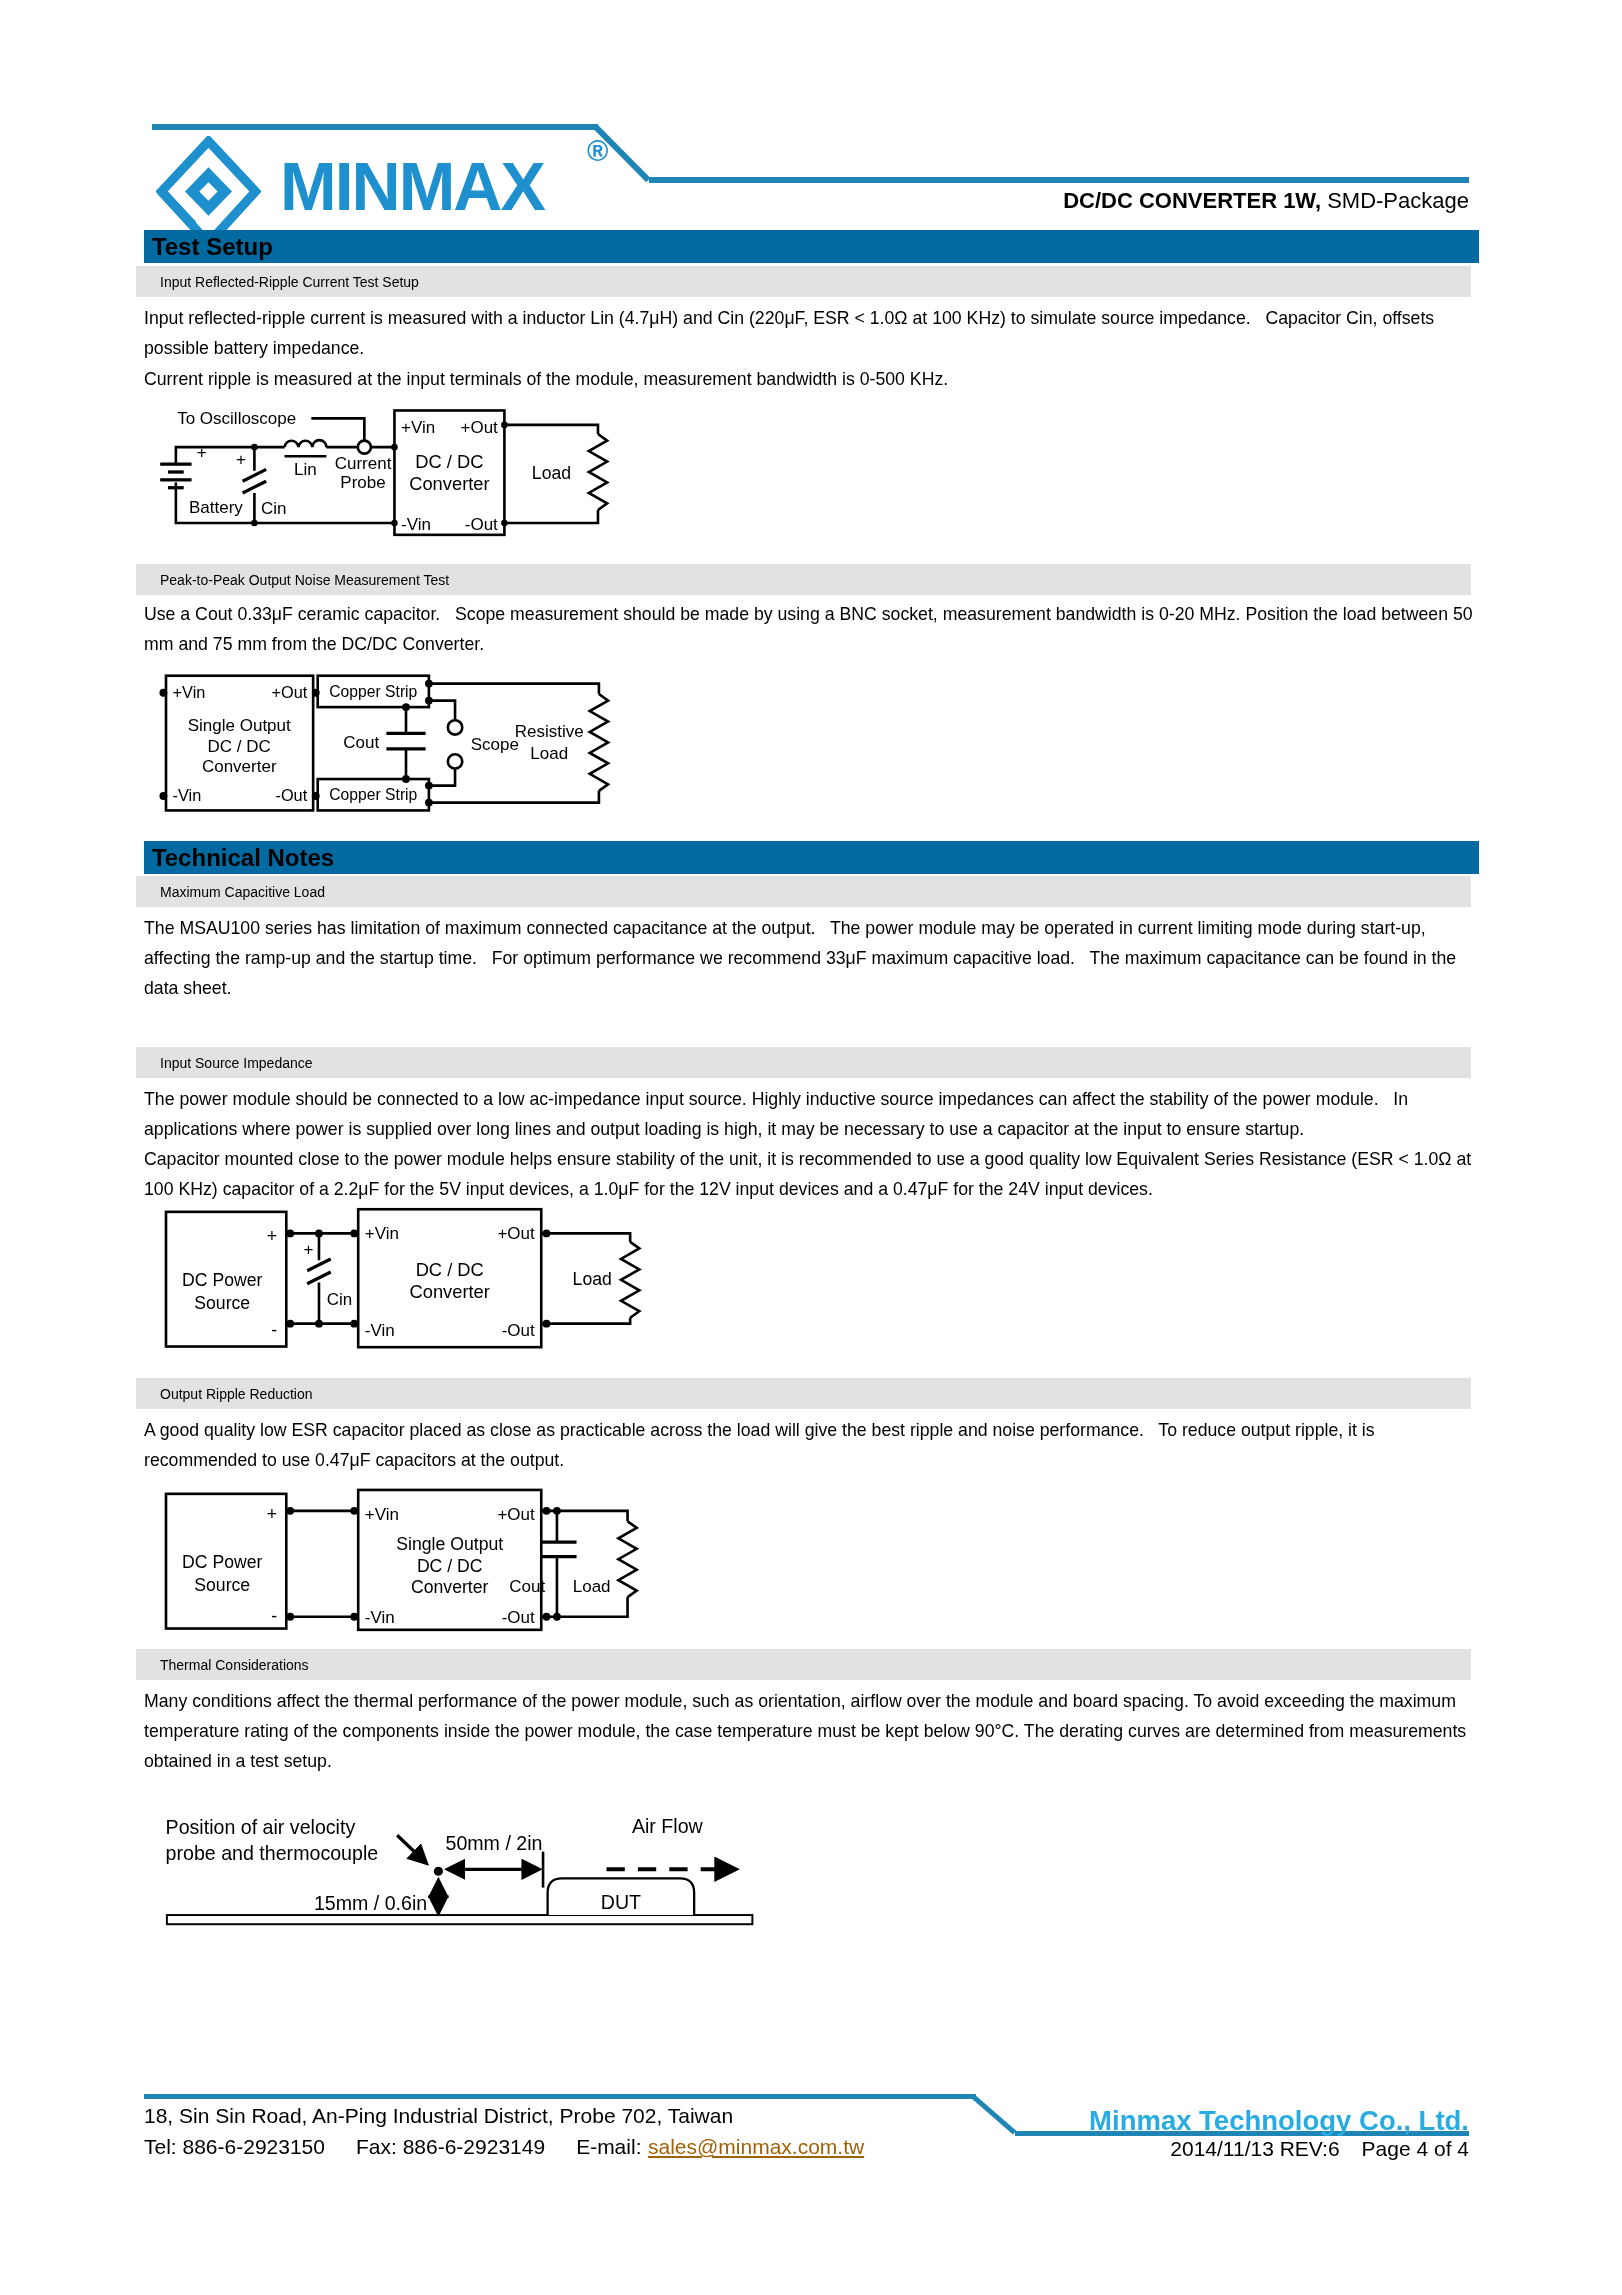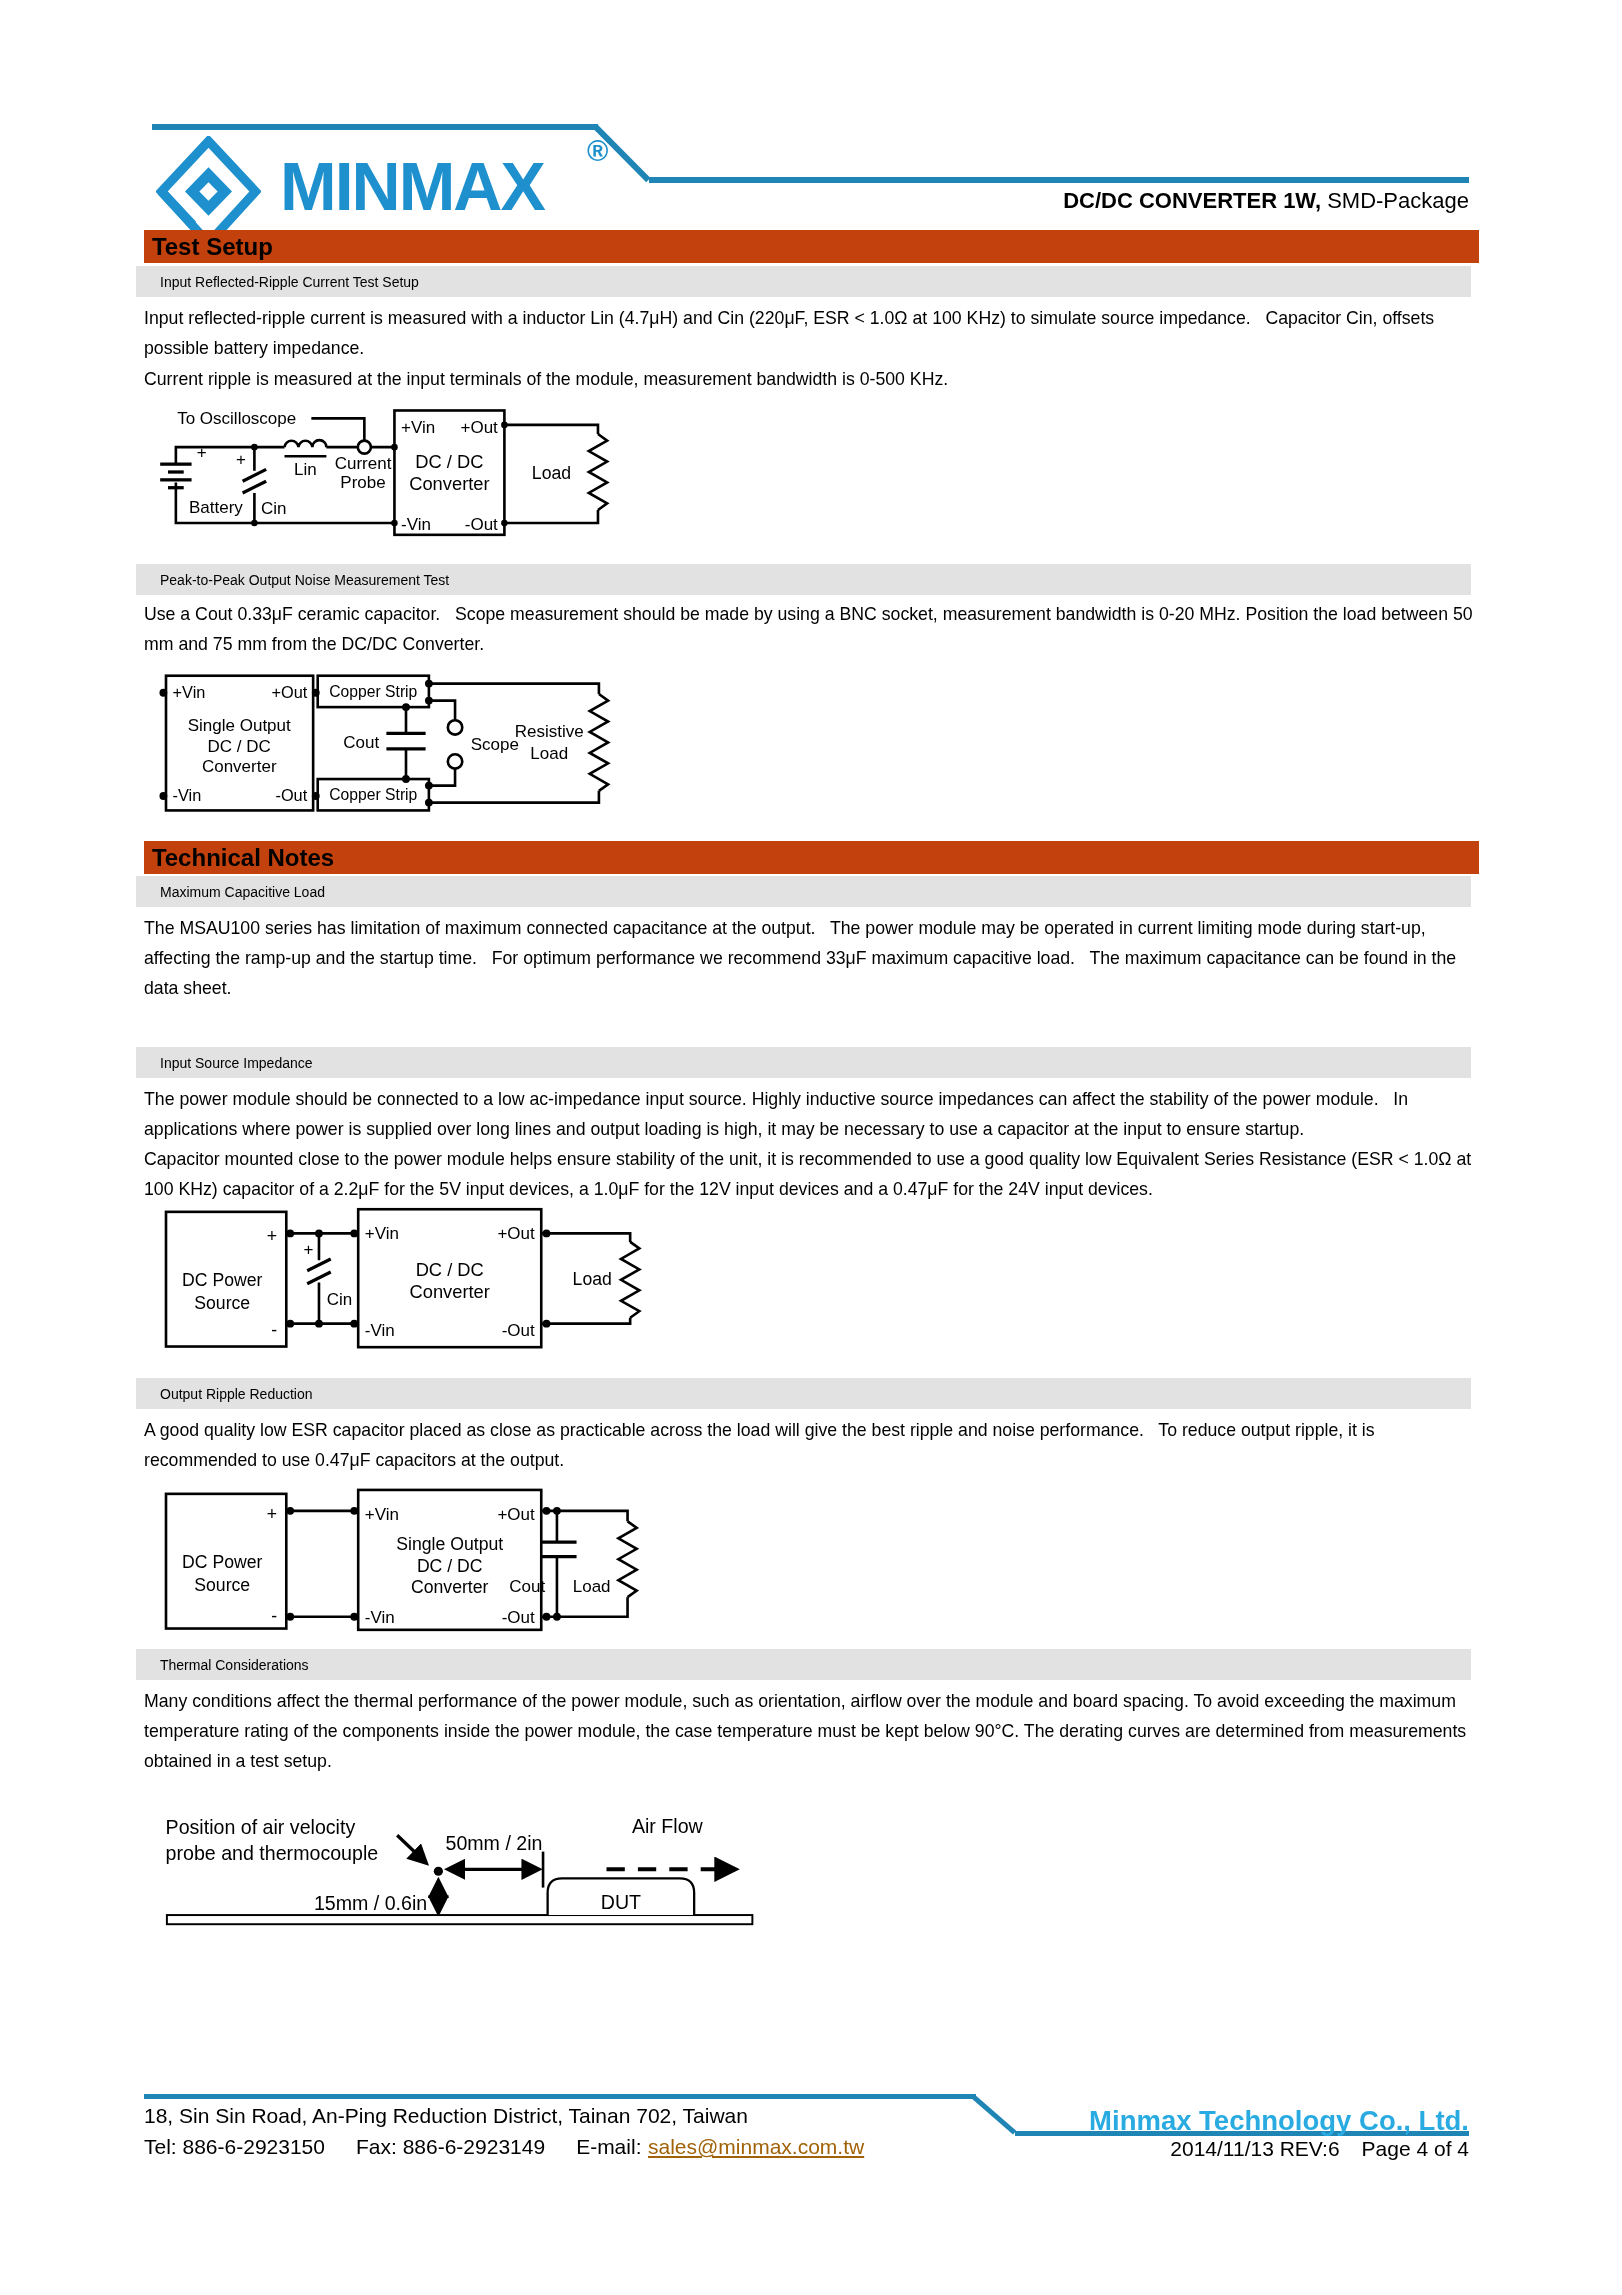--- a/index.html
+++ b/index.html
@@ -8,21 +8,21 @@
   .abs{position:absolute;}
   .rule{position:absolute;background:#1f85b5;}
   .diag{position:absolute;background:#1f85b5;transform-origin:0 0;}
   .wordmark{position:absolute;left:280px;top:152px;font-size:68px;font-weight:bold;
             letter-spacing:-2px;color:#1e90ce;line-height:1;}
   .regmark{position:absolute;left:587px;top:135px;font-size:29px;color:#1e90ce;font-weight:bold;}
   .series-title{position:absolute;left:785px;top:139px;width:684px;text-align:right;
             font-size:31px;font-weight:bold;letter-spacing:0px;}
   .subtitle{position:absolute;left:785px;top:188px;width:684px;text-align:right;font-size:22px;}
   .subtitle .b{font-weight:bold;}
-  .secbar{position:absolute;left:144px;width:1335px;height:33px;background:#c2410c;
+  .secbar{position:absolute;left:144px;width:1335px;height:33px;background:#0369a1;
           display:flex;align-items:center;box-sizing:border-box;padding-left:7.9px;
           font-size:24px;font-weight:bold;}
   .subbar{position:absolute;left:136px;width:1335px;height:31px;background:#e2e2e2;
           display:flex;align-items:center;box-sizing:border-box;padding-left:24px;
           font-size:14px;font-weight:normal;}
   .para{position:absolute;left:144px;width:1338px;font-size:17.7px;line-height:30px;
         white-space:pre-wrap;}
   svg text{fill:#000;font-family:"Liberation Sans", sans-serif;}
   .ftr-address{position:absolute;left:144px;top:2104px;font-size:21px;}
   .ftr-telline{position:absolute;left:144px;top:2135px;font-size:21px;}
@@ -274,21 +274,21 @@
     <line x1="702" y1="112" x2="898" y2="112" stroke="#000" stroke-width="6" stroke-dasharray="28 20" marker-end="url(#arr)"></line>
     <rect x="30" y="182" width="895" height="14" fill="#fff" stroke="#000" stroke-width="3"></rect>
     <path d="M612,182 L612,148 Q612,126 634,126 L814,126 Q836,126 836,148 L836,182" fill="#fff" stroke="#000" stroke-width="3.5"></path>
     <text x="724" y="172" font-size="30" text-anchor="middle">DUT</text>
   </svg>
 
   <div class="rule" style="left:144px;top:2094px;width:832px;height:5.2px;"></div>
   <div class="diag" style="left:974px;top:2094px;width:56px;height:4.6px;transform:rotate(41deg);"></div>
   <div class="rule" style="left:1015px;top:2131px;width:454px;height:4.6px;"></div>
 
-  <div class="ftr-address">18, Sin Sin Road, An-Ping Reduction District, Tainan 702, Taiwan</div>
+  <div class="ftr-address">18, Sin Sin Road, An-Ping Industrial District, Probe 702, Taiwan</div>
   <div class="ftr-telline">
     <span class="gap">Tel: 886-6-2923150</span><span class="gap">Fax: 886-6-2923149</span><span class="elabel">E-mail:</span><a href="#" class="email-link">sales@minmax.com.tw</a>
   </div>
   <div class="ftr-company">Minmax Technology Co., Ltd.</div>
   <div class="ftr-daterow">
     <span>2014/11/13 REV:6</span><span class="pg">Page 4 of 4</span>
   </div>
 
 </div>
 

